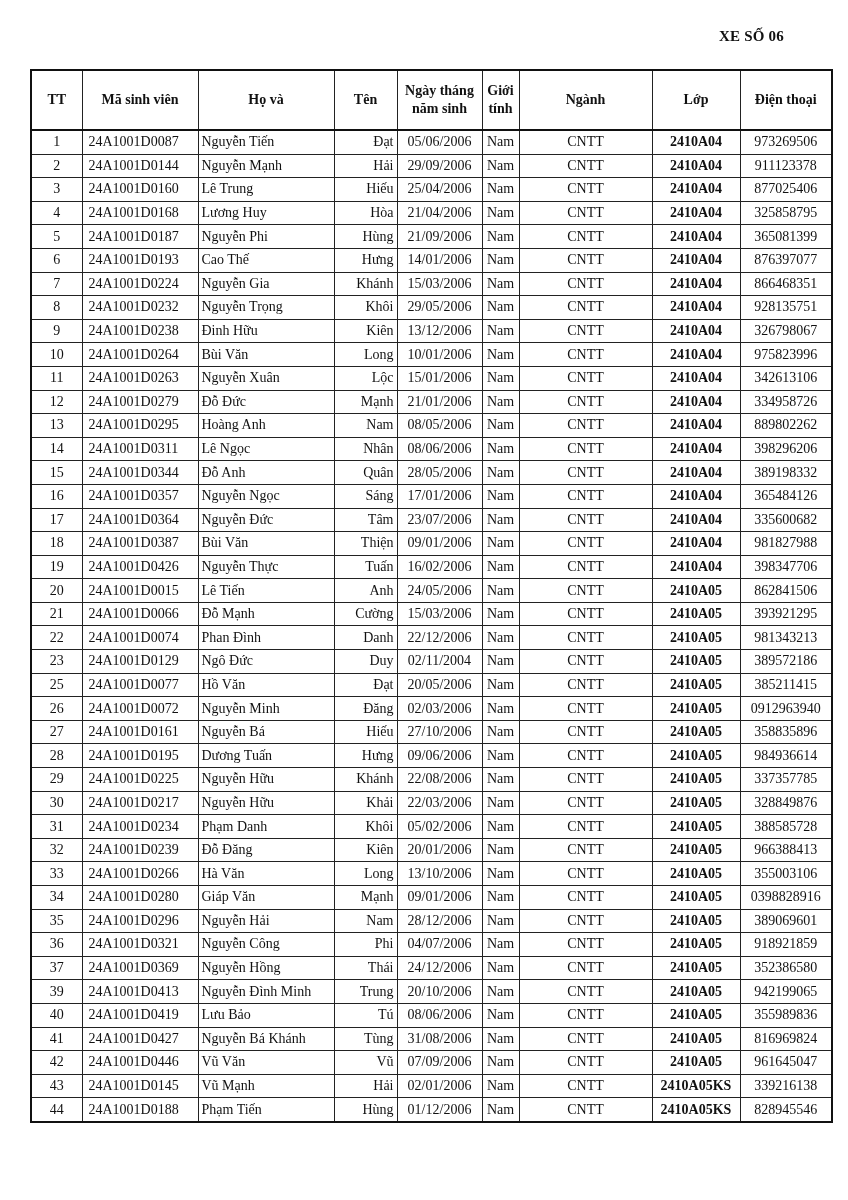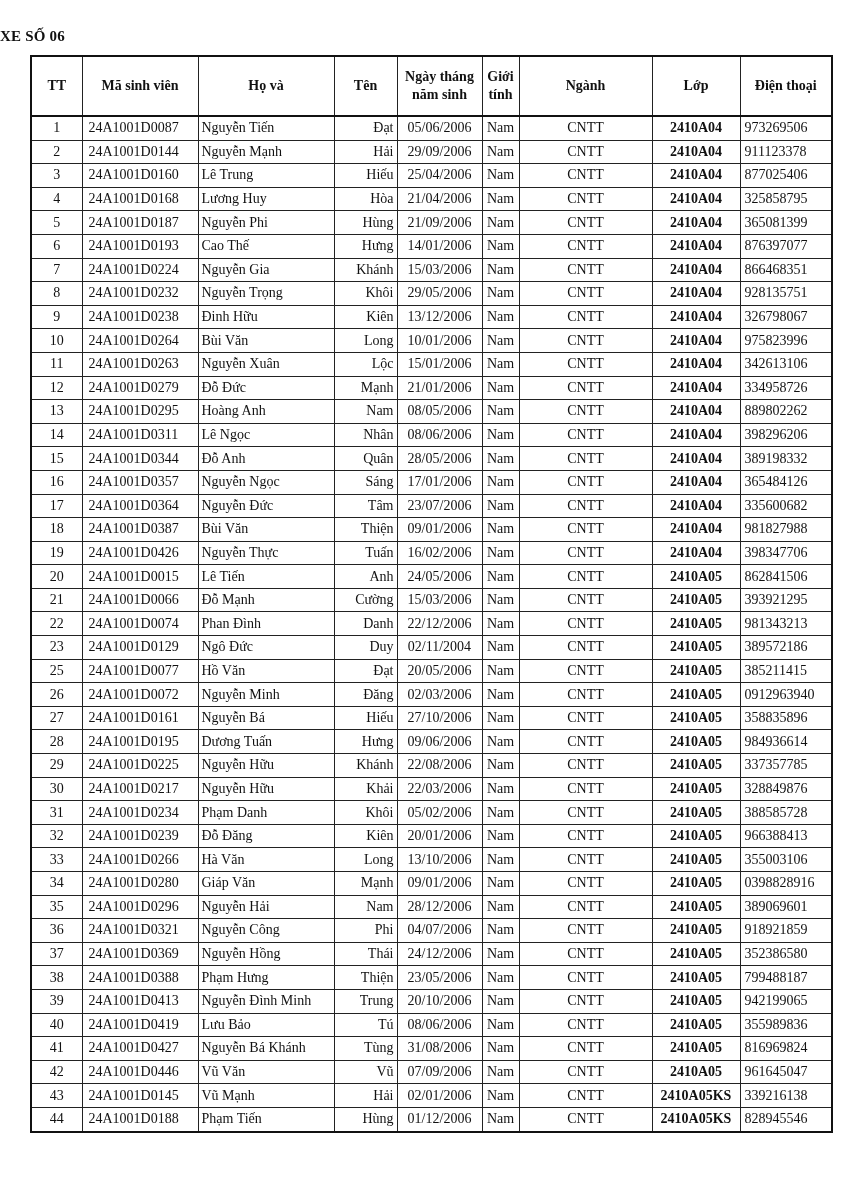--- a/index.html
+++ b/index.html
@@ -1,32 +1,32 @@
 <!DOCTYPE html>
 <html><head>
   <meta charset="utf-8">
   <style>
     html, body { margin: 0; padding: 0; background: #ffffff; }
     body { width: 848px; height: 1200px; position: relative; font-family: "Liberation Serif", serif; color: #111; }
-    .title { position: absolute; top: 28px; left: 0; width: 784px; text-align: left; font-weight: bold; font-size: 15px; letter-spacing: 0.2px; }
-    table.roster { position: absolute; top: 55px; left: 30px; width: 801px; border-collapse: collapse; table-layout: fixed; }
+    .title { position: absolute; top: 28px; left: 0; width: 784px; text-align: right; font-weight: bold; font-size: 15px; letter-spacing: 0.2px; }
+    table.roster { position: absolute; top: 69px; left: 30px; width: 801px; border-collapse: collapse; table-layout: fixed; }
     table.roster th, table.roster td { border: 1px solid #222; padding: 0 3px; overflow: hidden; white-space: nowrap; }
     table.roster { border: 2px solid #111; }
     table.roster thead th { height: 58px; font-weight: bold; font-size: 14px; text-align: center; vertical-align: middle; line-height: 18px; border-bottom: 2px solid #111; }
     table.roster tbody td { height: 22.6px; font-size: 14px; line-height: 18px; vertical-align: middle; }
     .c-tt { text-align: center; }
     .c-msv { text-align: left; padding-left: 6px !important; margin-top: 10px; }
     .c-ho { text-align: left; }
     .c-ten { text-align: right; }
     .c-ten.indent { padding-left: 10px !important; }
     .c-dob { text-align: center; }
     .c-gt { text-align: center; padding: 0 1px !important; }
     .c-ng { text-align: center; margin-left: 20px; }
     .c-lop { text-align: center; padding: 0 1px !important; font-weight: bold; }
-    .c-dt { padding: 0 4px !important; }
+    .c-dt { text-align: center; padding: 0 4px !important; }
     .wrap { white-space: normal !important; }
   </style>
 </head>
 <body>
 
 <div class="title">XE SỐ 06</div>
 
 <table class="roster">
   <colgroup>
     <col style="width:51px">
@@ -443,31 +443,20 @@
         <td class="c-msv">24A1001D0369</td>
         <td class="c-ho">Nguyễn Hồng</td>
         <td class="c-ten">Thái</td>
         <td class="c-dob">24/12/2006</td>
         <td class="c-gt">Nam</td>
         <td class="c-ng">CNTT</td>
         <td class="c-lop">2410A05</td>
         <td class="c-dt">352386580</td>
       </tr>
       <tr>
-        <td class="c-tt">38</td>
-        <td class="c-msv">24A1001D0388</td>
-        <td class="c-ho">Phạm Hưng</td>
-        <td class="c-ten">Thiện</td>
-        <td class="c-dob">23/05/2006</td>
-        <td class="c-gt">Nam</td>
-        <td class="c-ng">CNTT</td>
-        <td class="c-lop">2410A05</td>
-        <td class="c-dt">799488187</td>
-      </tr>
-      <tr>
         <td class="c-tt">39</td>
         <td class="c-msv">24A1001D0413</td>
         <td class="c-ho">Nguyễn Đình Minh</td>
         <td class="c-ten">Trung</td>
         <td class="c-dob">20/10/2006</td>
         <td class="c-gt">Nam</td>
         <td class="c-ng">CNTT</td>
         <td class="c-lop">2410A05</td>
         <td class="c-dt">942199065</td>
       </tr>

